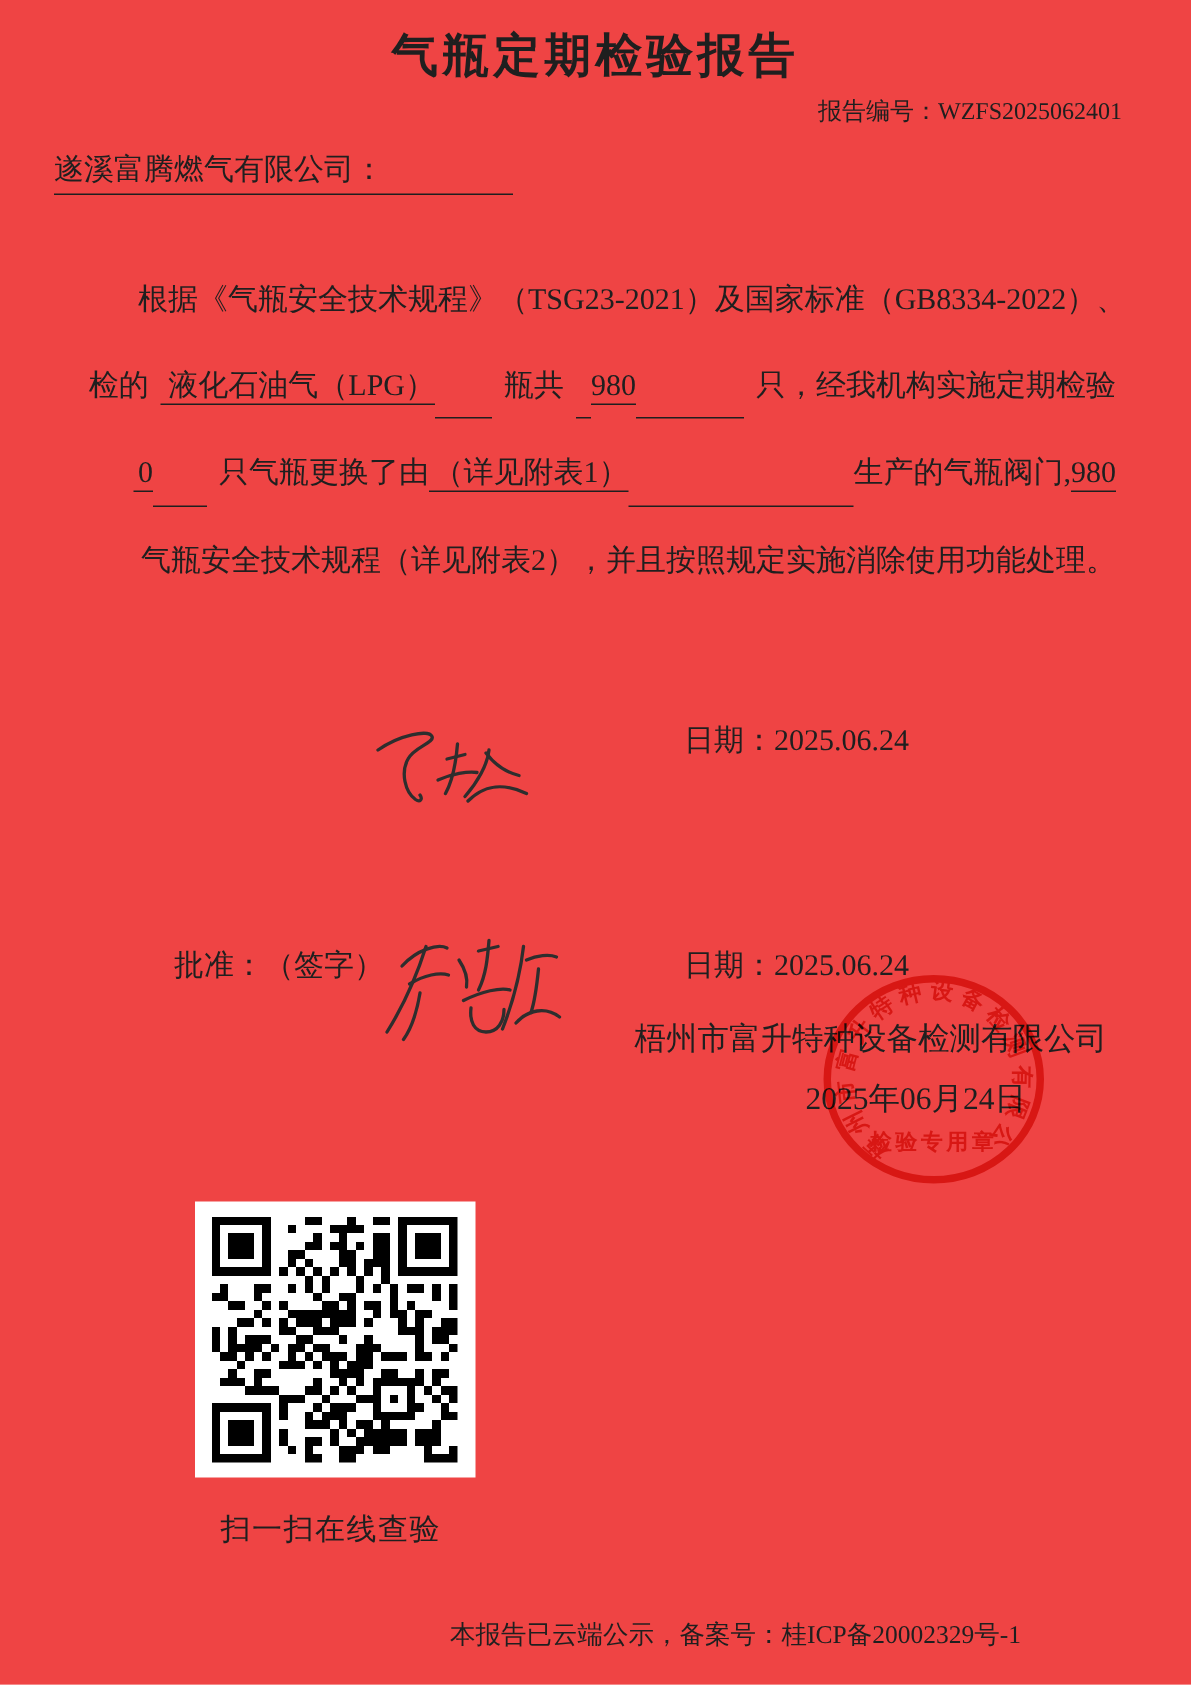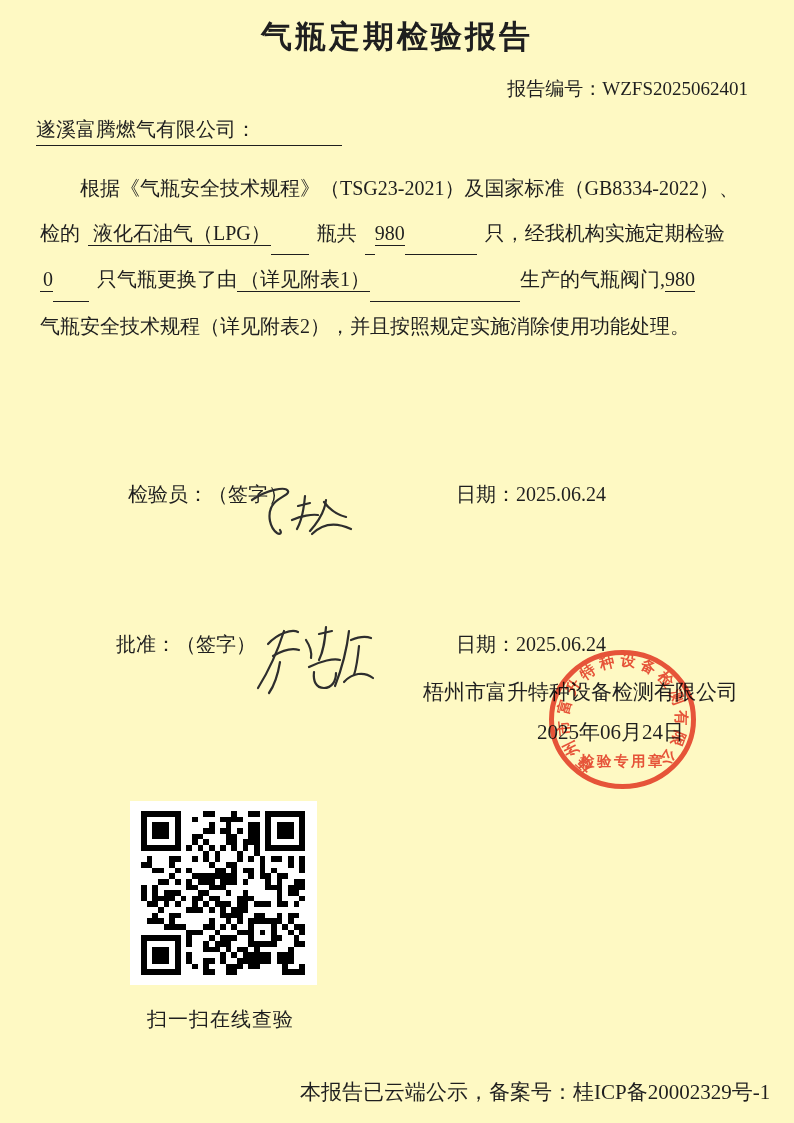--- a/index.html
+++ b/index.html
@@ -1,64 +1,63 @@
 <!DOCTYPE html>
 <html><head>
 <meta charset="utf-8">
 <style>
   html,body{margin:0;padding:0;}
   .page{
     position:relative;width:794px;height:1123px;overflow:hidden;
-    background:#fef9c3;color:#1f1f1f;
+    background:#ef4444;color:#1f1f1f;
     font-family:"Liberation Serif","DejaVu Serif",serif;
   }
   .title{
     position:absolute;left:0;top:16px;width:100%;margin:0;
     text-align:center;font-size:31px;font-weight:bold;letter-spacing:3px;
   }
-  .report-no{position:absolute;right:46px;top:76px;font-size:19px;}
-  .addressee{position:absolute;left:36px;top:114px;font-size:20px;line-height:30px;}
+  .report-no{position:absolute;right:46px;top:64px;font-size:16px;}
+  .addressee{position:absolute;left:36px;top:98px;font-size:20px;line-height:30px;}
   .addressee .u{display:inline-block;min-width:306px;}
   .body-block{position:absolute;left:36px;top:164px;width:724px;font-size:20px;line-height:40.5px;}
-  .ln{margin:4px;white-space:nowrap;}
+  .ln{margin:16px;white-space:nowrap;text-align:right;}
   .indent{text-indent:2em;}
   .u{border-bottom:1.4px solid #1f1f1f;padding-bottom:1px;}
   .sp{display:inline-block;}
   .g{margin-left:8px;}
   .lab{position:absolute;font-size:20px;line-height:30px;}
   .sig{position:absolute;}
   .sig path{fill:none;stroke:#2e2e2e;stroke-width:2.2;stroke-linecap:round;stroke-linejoin:round;}
   .org-name{position:absolute;left:423px;top:678px;font-size:21px;}
   .org-date{position:absolute;left:537px;top:718px;font-size:21px;}
   .stamp{position:absolute;left:541px;top:643px;mix-blend-mode:multiply;opacity:.93;}
   .stamp text{font-family:"Liberation Sans","DejaVu Sans",sans-serif;font-weight:bold;}
   .qr-box{position:absolute;left:130px;top:801px;width:187px;height:184px;background:#ffffff;}
   .qr-box svg{position:absolute;left:11px;top:10px;}
   .qr-caption{position:absolute;left:147px;top:1006px;font-size:20px;letter-spacing:1px;}
-  .footer{position:absolute;left:300px;top:1078px;font-size:21px;}
+  .footer{position:absolute;left:300px;top:1078px;font-size:17px;}
 </style>
 </head>
 <body>
 
 <div class="page">
 
   <h1 class="title">气瓶定期检验报告</h1>
 
   <div class="report-no"><span>报告编号：</span><span>WZFS2025062401</span></div>
 
   <div class="addressee"><span class="u">遂溪富腾燃气有限公司：</span></div>
 
   <div class="body-block">
     <p class="ln indent">根据《气瓶安全技术规程》（TSG23-2021）及国家标准（GB8334-2022）、</p>
     <p class="ln"><span>检的</span><span class="u g" style="padding-left:5px">液化石油气（LPG）</span><span class="u sp" style="width:38px">&nbsp;</span><span class="g">瓶共</span><span class="u g sp" style="width:10px">&nbsp;</span><span class="u">980</span><span class="u sp" style="width:72px">&nbsp;</span><span class="g">只，经我机构实施定期检验</span></p>
     <p class="ln"><span class="u" style="padding-left:3px">0</span><span class="u sp" style="width:36px">&nbsp;</span><span class="g">只气瓶更换了由</span><span class="u" style="padding-left:3px">（详见附表1）</span><span class="u sp" style="width:150px">&nbsp;</span><span>生产的气瓶阀门,</span><span class="u">980</span></p>
     <p class="ln">气瓶安全技术规程（详见附表2），并且按照规定实施消除使用功能处理。</p>
   </div>
 
-  <div class="lab" style="left:128px;top:479px">检验员：（签字）</div>
   <svg class="sig" style="left:246px;top:484px" width="112" height="64" viewBox="0 0 112 64">
     <path d="M6,16 C20,6 40,2 42,7 C44,11 30,14 26,22 C21,31 24,44 31,49 C34,51 36,49 34,46"></path>
     <path d="M52,22 L64,19"></path>
     <path d="M59,12 C58,24 56,36 51,45"></path>
     <path d="M46,36 C55,32 66,30 72,31"></path>
     <path d="M80,16 C79,26 72,38 64,47"></path>
     <path d="M78,18 C84,26 92,31 100,33"></path>
     <path d="M66,50 C76,40 88,37 105,45"></path>
   </svg>
   <div class="lab" style="left:456px;top:479px"><span>日期：</span><span>2025.06.24</span></div>

